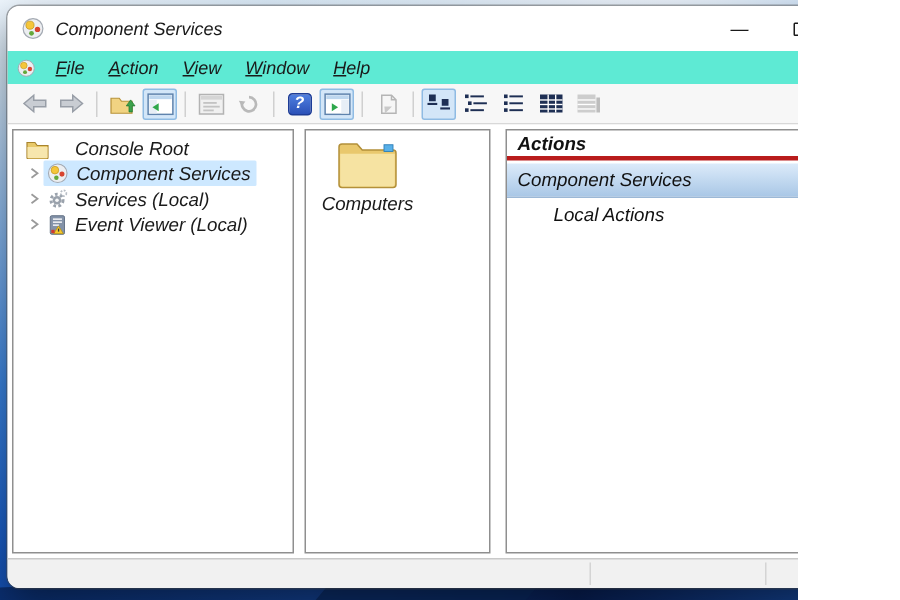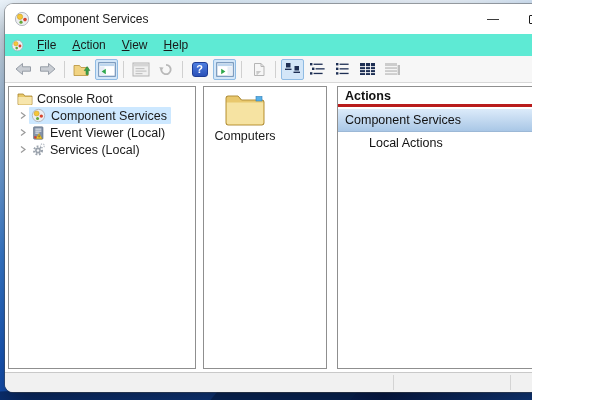--- a/index.html
+++ b/index.html
@@ -3,20 +3,21 @@
 <meta charset="utf-8">
 <style>
   * { margin:0; padding:0; box-sizing:border-box; }
   body { font-family:"Liberation Sans", sans-serif; }
 
   .screen{
     position:relative; width:532px; height:400px; overflow:hidden;
     background:
       radial-gradient(120% 80% at 82% -8%, rgba(255,255,255,.95), rgba(255,255,255,0) 42%),
       linear-gradient(168deg,#eef6fd 0%, #d6e8f8 10%, #8fbcee 28%, #3c86e2 50%, #1b5fc9 70%, #0d3f9a 86%, #0a2f78 100%);
+    font-style: italic;
   }
   .wp-band{ position:absolute; left:-30px; right:-30px; bottom:-22px; height:42px;
     background:linear-gradient(90deg,#0a2e70 0%, #123f8e 40%, #081f55 70%, #16499c 100%);
     transform:rotate(-2.5deg); }
   .wp-band2{ position:absolute; left:40%; bottom:-6px; width:140px; height:18px;
     background:#0a2a63; transform:skewX(-40deg); opacity:.85; }
 
   .window{
     position:absolute; left:5px; top:4px; width:588px; height:388px;
     background:#fff; border-radius:8px; overflow:hidden;
@@ -56,21 +57,21 @@
   .pane-right{ left:332px; right:1px; }
 
   
   .tree{ padding-top:3px; }
   .tree-row{ height:17px; display:flex; align-items:center; font-size:12.5px; color:#1a1a1a; white-space:nowrap; }
   .tree-root{ padding-left:6px; }
   .tree-child{ padding-left:7px; }
   .chev{ width:13px; display:flex; align-items:center; justify-content:center; flex:0 0 auto; }
   .row-body{ display:flex; align-items:center; gap:5px; padding:1px 4px 1px 2px; border-radius:1px; }
   .row-body.selected{ background:#cde8ff; }
-  .tree-root .row-body{ gap:4px; }
+  .tree-root .row-body{ gap:17px;align-items:flex-end; }
 
   
   .fitem{ width:70px; margin:5px 0 0 6px; display:flex; flex-direction:column; align-items:center; }
   .fitem-label{ font-size:12.5px; color:#1a1a1a; margin-top:1px; }
 
   
   .actions-title{ height:20px; line-height:19px; font-size:12.5px; font-weight:bold; color:#111; padding-left:7px; border-bottom:3px solid #b91c1c; }
   .action-section{ height:23px; margin-top:2px; display:flex; align-items:center; font-size:12.5px; color:#111;
     background:linear-gradient(#dcebfa,#a9c7e6); border-bottom:1px solid #9cb8d6; padding:0 12px 0 7px; }
   .action-section .arrow{ margin-left:auto; font-size:8px; color:#111; }
@@ -118,20 +119,21 @@
         <svg width="13" height="13" viewBox="0 0 16 16">
           <circle cx="8" cy="8" r="6.6" fill="#eceef1" stroke="#a4aab3" stroke-width="0.8"></circle>
           <circle cx="6" cy="5.8" r="2.7" fill="#f5c63a" stroke="#c2951c" stroke-width="0.5"></circle>
           <circle cx="11" cy="8.6" r="1.8" fill="#d8442f"></circle>
           <circle cx="7" cy="11.2" r="1.6" fill="#64a83a"></circle>
         </svg>
       </span>
       <span class="menu-item"><span class="accel">F</span><span>ile</span></span>
       <span class="menu-item"><span class="accel">A</span><span>ction</span></span>
       <span class="menu-item"><span class="accel">V</span><span>iew</span></span>
+      <span class="menu-item"><span class="accel">W</span><span>indow</span></span>
       <span class="menu-item"><span class="accel">H</span><span>elp</span></span>
       <div class="child-controls">
         <div class="cc-btn">
             <span class="u" style="transform:translateY(-1px)">_</span>
           </div>
         <div class="cc-btn">
           <svg width="9" height="9" viewBox="0 0 9 9">
             <rect x="2.5" y="0.5" width="6" height="6" fill="none" stroke="#7b90ab"></rect>
             <rect x="0.5" y="2.5" width="6" height="6" fill="#fcfdfe" stroke="#7b90ab"></rect>
           </svg>
@@ -285,20 +287,37 @@
                 </svg>
             </span>
             <span class="row-body selected">
               <svg width="15" height="15" viewBox="0 0 16 16">
                 <circle cx="8" cy="8" r="6.6" fill="#eceef1" stroke="#a4aab3" stroke-width="0.8"></circle>
                 <circle cx="6" cy="5.8" r="2.7" fill="#f5c63a" stroke="#c2951c" stroke-width="0.5"></circle>
                 <circle cx="11" cy="8.6" r="1.8" fill="#d8442f"></circle>
                 <circle cx="7" cy="11.2" r="1.6" fill="#64a83a"></circle>
               </svg>
               <span>Component Services</span>
+            </span>
+          </div>
+
+          <div class="tree-row tree-child">
+            <span class="chev">
+              <svg width="8" height="9" viewBox="0 0 8 9">
+                  <polyline points="2,1.5 6,4.5 2,7.5" fill="none" stroke="#9a9a9a" stroke-width="1.2"></polyline>
+                </svg>
+            </span>
+            <span class="row-body">
+              <svg width="14" height="14" viewBox="0 0 14 14">
+                <circle cx="7" cy="7.5" r="4" fill="none" stroke="#9aa2ac" stroke-width="2" stroke-dasharray="1.8 1.6"></circle>
+                <circle cx="7" cy="7.5" r="2.9" fill="#9aa2ac"></circle>
+                <circle cx="7" cy="7.5" r="1.2" fill="#f6f7f8"></circle>
+                <circle cx="11.4" cy="2.8" r="1.9" fill="none" stroke="#b9bfc7" stroke-width="1.2" stroke-dasharray="1.2 1"></circle>
+              </svg>
+              <span>Services (Local)</span>
             </span>
           </div>
 
           <div class="tree-row tree-child">
             <span class="chev">
               <svg width="8" height="9" viewBox="0 0 8 9">
                   <polyline points="2,1.5 6,4.5 2,7.5" fill="none" stroke="#9a9a9a" stroke-width="1.2"></polyline>
                 </svg>
             </span>
             <span class="row-body">
@@ -307,37 +326,20 @@
                 <rect x="4.3" y="2.6" width="6" height="1" fill="#fff" opacity="0.9"></rect>
                 <rect x="4.3" y="4.6" width="6" height="1" fill="#fff" opacity="0.9"></rect>
                 <rect x="4.3" y="6.6" width="4" height="1" fill="#fff" opacity="0.9"></rect>
                 <path d="M8 7.6 l3.2 5.2 h-6.4 Z" fill="#f8c92c" stroke="#b8930e" stroke-width="0.5"></path>
                 <rect x="7.6" y="9.4" width="0.9" height="2" fill="#3a3a3a"></rect>
                 <rect x="3.2" y="10.2" width="2.2" height="2.2" fill="#d23b2c"></rect>
               </svg>
               <span>Event Viewer (Local)</span>
             </span>
           </div>
-
-          <div class="tree-row tree-child">
-            <span class="chev">
-              <svg width="8" height="9" viewBox="0 0 8 9">
-                  <polyline points="2,1.5 6,4.5 2,7.5" fill="none" stroke="#9a9a9a" stroke-width="1.2"></polyline>
-                </svg>
-            </span>
-            <span class="row-body">
-              <svg width="14" height="14" viewBox="0 0 14 14">
-                <circle cx="7" cy="7.5" r="4" fill="none" stroke="#9aa2ac" stroke-width="2" stroke-dasharray="1.8 1.6"></circle>
-                <circle cx="7" cy="7.5" r="2.9" fill="#9aa2ac"></circle>
-                <circle cx="7" cy="7.5" r="1.2" fill="#f6f7f8"></circle>
-                <circle cx="11.4" cy="2.8" r="1.9" fill="none" stroke="#b9bfc7" stroke-width="1.2" stroke-dasharray="1.2 1"></circle>
-              </svg>
-              <span>Services (Local)</span>
-            </span>
-          </div>
         </div>
       </div>
 
       <div class="pane pane-mid">
         <div class="fitem">
           <svg width="44" height="36" viewBox="0 0 44 36">
             <path d="M3 6 a2 2 0 0 1 2 -2 h10 l3.5 4 H39 a2 2 0 0 1 2 2 v21 a2 2 0 0 1 -2 2 H5 a2 2 0 0 1 -2 -2 Z" fill="#e9c želez"></path>
             <path d="M3 6 a2 2 0 0 1 2 -2 h10 l3.5 4 H39 a2 2 0 0 1 2 2 v21 a2 2 0 0 1 -2 2 H5 a2 2 0 0 1 -2 -2 Z" fill="#e9c86d" stroke="#b3903a" stroke-width="1"></path>
             <path d="M3.8 10.5 h36.4 v20.3 a1.5 1.5 0 0 1 -1.5 1.5 H5.3 a1.5 1.5 0 0 1 -1.5 -1.5 Z" fill="#f6e3a2"></path>
             <rect x="33" y="4.5" width="6" height="4.5" fill="#58b0e8" stroke="#2d7fb8" stroke-width="0.6"></rect>

